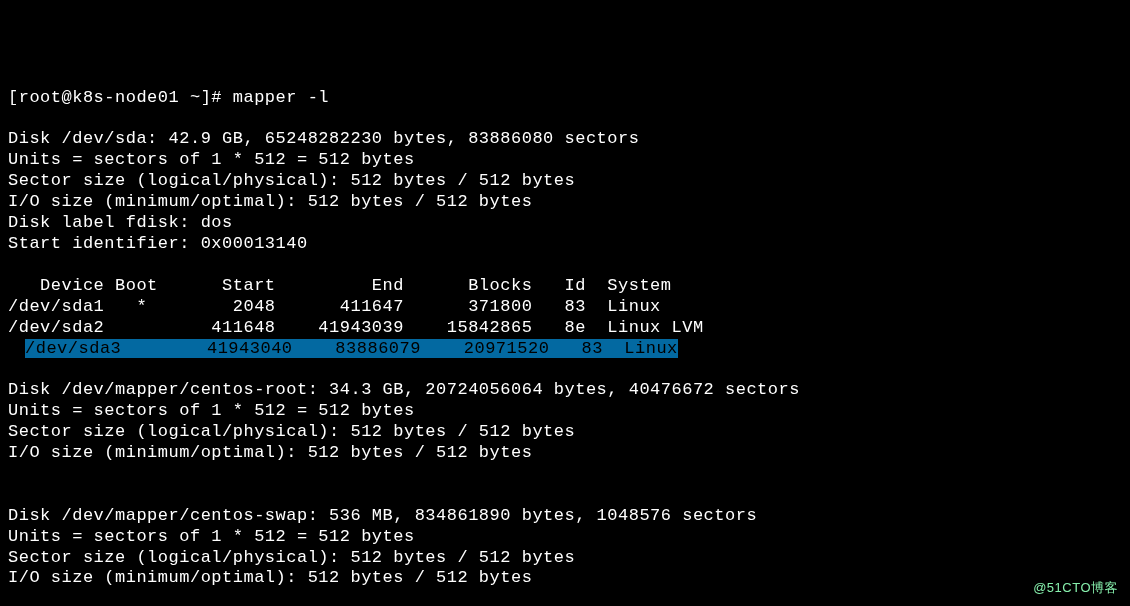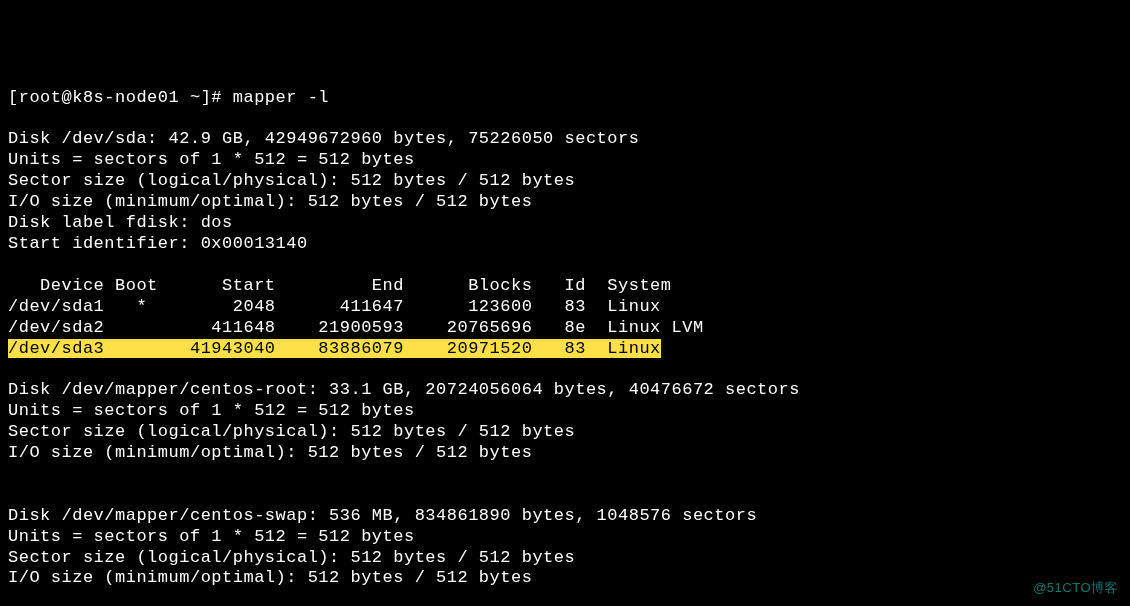--- a/index.html
+++ b/index.html
@@ -10,53 +10,54 @@
       font-size: 17px;
       line-height: 1.23;
       width: 1130px;
       height: 606px;
       padding: 4px 8px;
       white-space: pre;
       letter-spacing: 0.5px;
       overflow: hidden;
     }
     .hl {
-      background: #fde047;
+      background: #0369a1;
       color: #000;
       display: inline;
+      margin-left: 17px;
     }
     .watermark {
       position: absolute;
       right: 12px;
       bottom: 10px;
-      color: #0f766e;
+      color: #86efac;
       font-size: 13px;
       font-family: sans-serif;
     }
   </style>
 </head>
 <body>
 
 
 
 <div><span>[root@k8s-node01 ~]# mapper -l</span>
 <span></span>
-<span>Disk /dev/sda: 42.9 GB, 42949672960 bytes, 75226050 sectors</span>
+<span>Disk /dev/sda: 42.9 GB, 65248282230 bytes, 83886080 sectors</span>
 <span>Units = sectors of 1 * 512 = 512 bytes</span>
 <span>Sector size (logical/physical): 512 bytes / 512 bytes</span>
 <span>I/O size (minimum/optimal): 512 bytes / 512 bytes</span>
 <span>Disk label fdisk: dos</span>
 <span>Start identifier: 0x00013140</span>
 <span></span>
 <span>   Device Boot      Start         End      Blocks   Id  System</span>
-<span>/dev/sda1   *        2048      411647      123600   83  Linux</span>
-<span>/dev/sda2          411648    21900593    20765696   8e  Linux LVM</span>
+<span>/dev/sda1   *        2048      411647      371800   83  Linux</span>
+<span>/dev/sda2          411648    41943039    15842865   8e  Linux LVM</span>
 <span class="hl">/dev/sda3        41943040    83886079    20971520   83  Linux</span>
 <span></span>
-<span>Disk /dev/mapper/centos-root: 33.1 GB, 20724056064 bytes, 40476672 sectors</span>
+<span>Disk /dev/mapper/centos-root: 34.3 GB, 20724056064 bytes, 40476672 sectors</span>
 <span>Units = sectors of 1 * 512 = 512 bytes</span>
 <span>Sector size (logical/physical): 512 bytes / 512 bytes</span>
 <span>I/O size (minimum/optimal): 512 bytes / 512 bytes</span>
 <span></span>
 <span></span>
 <span>Disk /dev/mapper/centos-swap: 536 MB, 834861890 bytes, 1048576 sectors</span>
 <span>Units = sectors of 1 * 512 = 512 bytes</span>
 <span>Sector size (logical/physical): 512 bytes / 512 bytes</span>
 <span>I/O size (minimum/optimal): 512 bytes / 512 bytes</span>
 <span></span>

